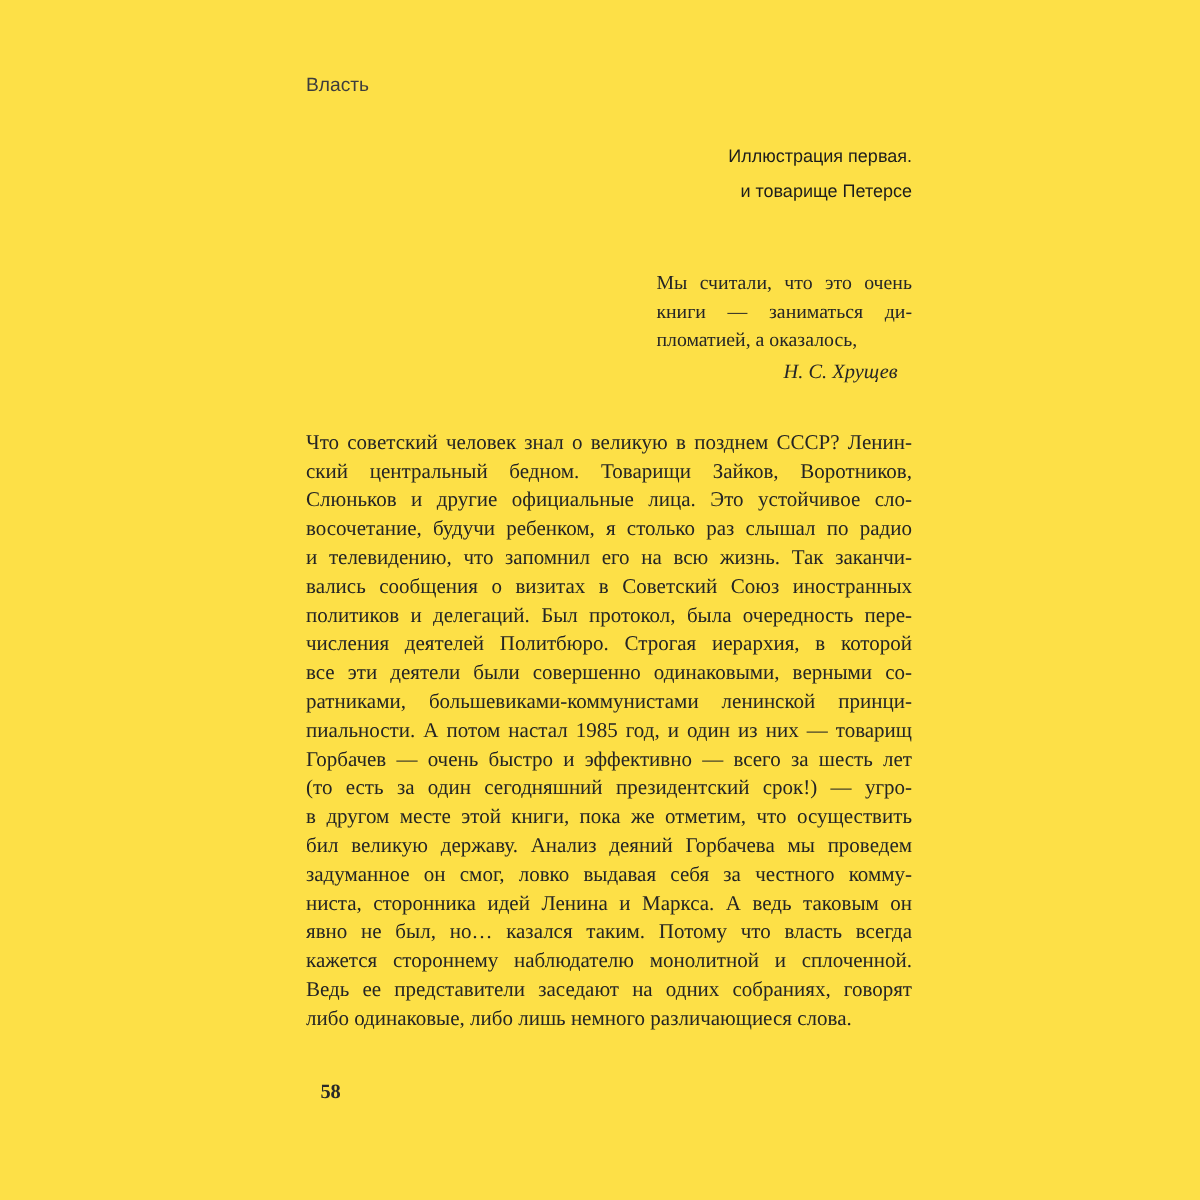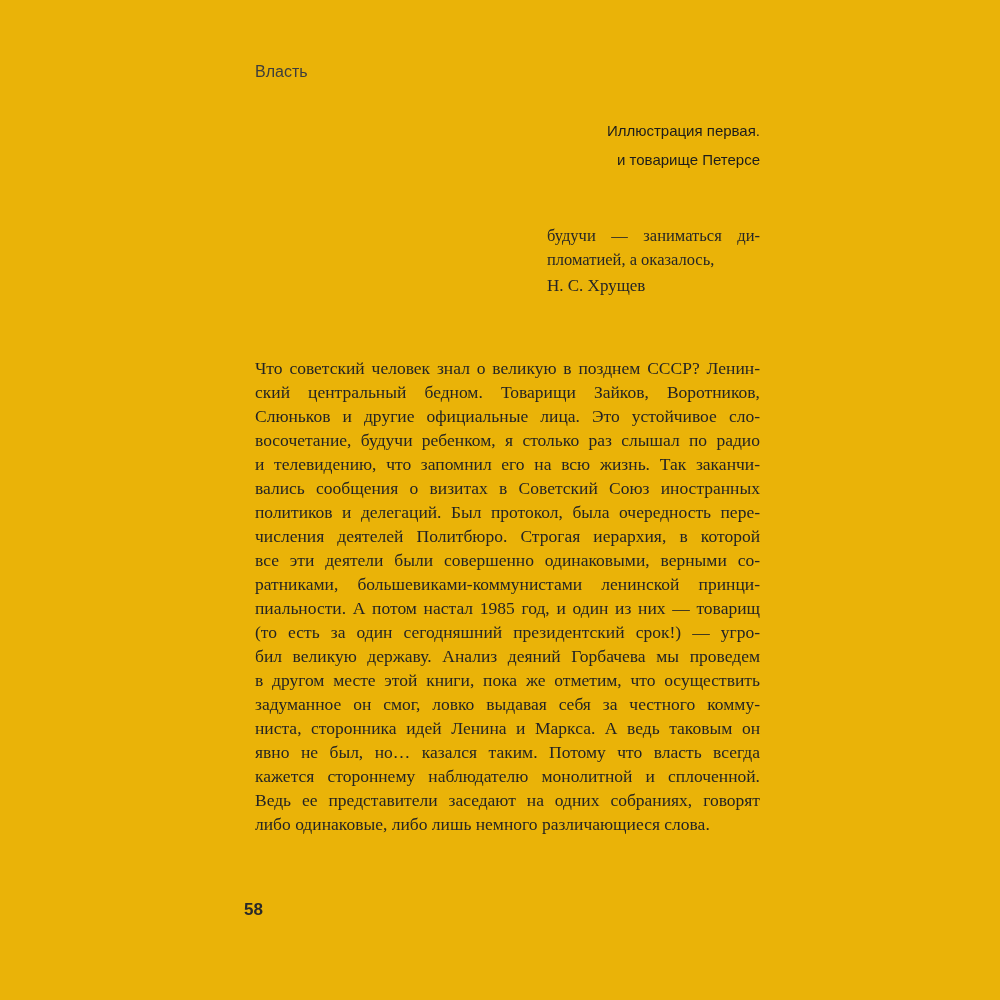--- a/index.html
+++ b/index.html
@@ -4,21 +4,21 @@
 <style>
   html, body {
     margin: 0;
     padding: 0;
     background: #ffffff;
   }
   .page {
     position: relative;
     width: 1000px;
     height: 1000px;
-    background: #eab308;
+    background: #fde047;
     font-family: "Liberation Serif", serif;
     overflow: hidden;
   }
   .running-header {
     position: absolute;
     left: 255px;
     top: 62px;
     font-family: "Liberation Sans", sans-serif;
     font-size: 16px;
     line-height: 19px;
@@ -56,20 +56,22 @@
   }
   .epigraph-line:last-child {
     text-align-last: left;
   }
   .epigraph-attribution {
     width: 213px;
     margin-left: auto;
     margin-top: 3px;
     box-sizing: border-box;
     padding-right: 12px;
+    text-align: right;
+    font-style: italic;
     font-size: 17px;
     line-height: 23px;
   }
   .body-text {
     position: absolute;
     left: 255px;
     top: 356px;
     width: 505px;
     font-size: 17.5px;
     line-height: 24px;
@@ -77,63 +79,65 @@
   }
   .body-line {
     text-align: justify;
     text-align-last: justify;
   }
   .body-line:last-child {
     text-align-last: left;
   }
   .page-number {
     position: absolute;
-    left: 244px;
+    left: 267px;
     top: 900px;
-    font-family: Liberation Sans, sans-serif;
+    font-family: Liberation Serif, serif;
     font-weight: bold;
     font-size: 17px;
     color: #2a2a2a;
   }
 </style>
 </head>
 <body>
 
 <div class="page">
 
   <div class="running-header">Власть</div>
 
   <h1 class="heading">
       <div class="heading-line">Иллюстрация первая.</div>
       <div class="heading-line">и товарище Петерсе</div>
     </h1>
 
   <div class="epigraph">
     <div class="epigraph-lines">
-        <div class="epigraph-line">будучи — заниматься ди-</div>
+        <div class="epigraph-line">Мы считали, что это очень</div>
+        <div class="epigraph-line">книги — заниматься ди-</div>
         <div class="epigraph-line">пломатией, а оказалось,</div>
       </div>
     <div class="epigraph-attribution">Н. С. Хрущев</div>
   </div>
 
   <div class="body-text">
       <div class="body-line">Что советский человек знал о великую в позднем СССР? Ленин-</div>
       <div class="body-line">ский центральный бедном. Товарищи Зайков, Воротников,</div>
       <div class="body-line">Слюньков и другие официальные лица. Это устойчивое сло-</div>
       <div class="body-line">восочетание, будучи ребенком, я столько раз слышал по радио</div>
       <div class="body-line">и телевидению, что запомнил его на всю жизнь. Так заканчи-</div>
       <div class="body-line">вались сообщения о визитах в Советский Союз иностранных</div>
       <div class="body-line">политиков и делегаций. Был протокол, была очередность пере-</div>
       <div class="body-line">числения деятелей Политбюро. Строгая иерархия, в которой</div>
       <div class="body-line">все эти деятели были совершенно одинаковыми, верными со-</div>
       <div class="body-line">ратниками, большевиками-коммунистами ленинской принци-</div>
       <div class="body-line">пиальности. А потом настал 1985 год, и один из них — товарищ</div>
+      <div class="body-line">Горбачев — очень быстро и эффективно — всего за шесть лет</div>
       <div class="body-line">(то есть за один сегодняшний президентский срок!) — угро-</div>
+      <div class="body-line">в другом месте этой книги, пока же отметим, что осуществить</div>
       <div class="body-line">бил великую державу. Анализ деяний Горбачева мы проведем</div>
-      <div class="body-line">в другом месте этой книги, пока же отметим, что осуществить</div>
       <div class="body-line">задуманное он смог, ловко выдавая себя за честного комму-</div>
       <div class="body-line">ниста, сторонника идей Ленина и Маркса. А ведь таковым он</div>
       <div class="body-line">явно не был, но… казался таким. Потому что власть всегда</div>
       <div class="body-line">кажется стороннему наблюдателю монолитной и сплоченной.</div>
       <div class="body-line">Ведь ее представители заседают на одних собраниях, говорят</div>
       <div class="body-line">либо одинаковые, либо лишь немного различающиеся слова.</div>
     </div>
 
   <div class="page-number">58</div>
 

